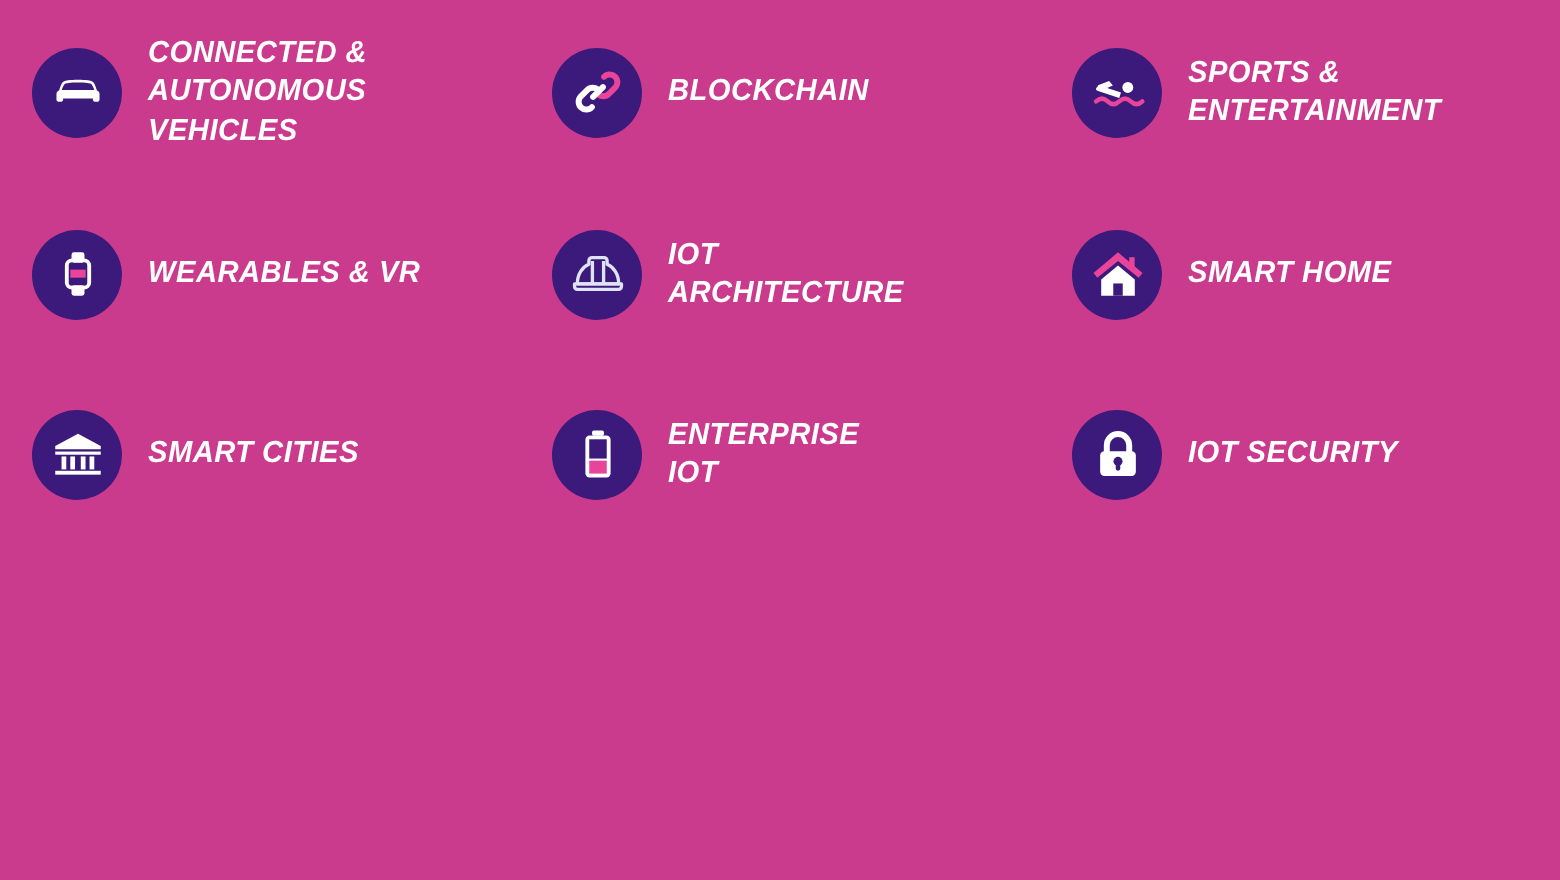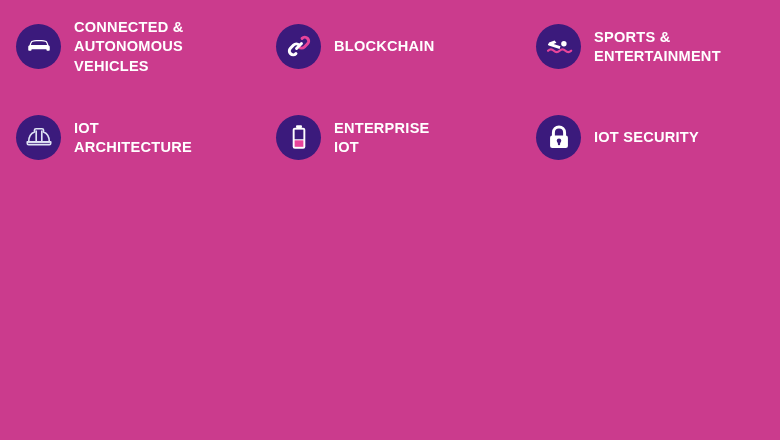--- a/index.html
+++ b/index.html
@@ -24,20 +24,21 @@
     left: 0;
     top: 0;
     width: 780px;
     height: 440px;
     display: grid;
     grid-template-columns: 260px 260px 260px;
     grid-template-rows: 92px 90px 90px 90px 78px;
     align-content: start;
     padding-top: 0px;
     box-sizing: border-box;
+    font-style: italic;
   }
   .cell {
     display: flex;
     align-items: center;
     gap: 13px;
     padding-left: 16px;
     box-sizing: border-box;
   }
   .badge {
     flex: 0 0 auto;
@@ -114,37 +115,79 @@
             <circle cx="21.6" cy="13.4" r="3.1" fill="#ffffff"></circle>
             <path d="M4.6 12.1l6.3-2.4 2.2 2.6-3.3 1.4 7.9 2.6-1 3.1-12.5-4.1c-1-.3-1.1-1.7 0-2.1z" fill="#ffffff"></path>
             <path d="M3.5 21.4c2.2-2.1 4.4-2.1 6.6 0s4.4 2.1 6.6 0 4.4-2.1 6.6 0 4.4 2.1 6.6 0" fill="none" stroke="#e8449a" stroke-width="2.6" stroke-linecap="round"></path>
           </g>
         </svg>
       </span>
       <span class="label">SPORTS &amp;
 ENTERTAINMENT</span>
     </div>
 
+    <div class="cell c0">
+      <span class="badge">
+        <svg viewBox="0 0 32 32" aria-hidden="true">
+          <g>
+            <rect x="12.3" y="3.6" width="7.4" height="6" rx="1.4" fill="#ffffff"></rect>
+            <rect x="12.3" y="22.4" width="7.4" height="6" rx="1.4" fill="#ffffff"></rect>
+            <rect x="9.6" y="8.2" width="12.8" height="15.6" rx="3" fill="none" stroke="#ffffff" stroke-width="2.2"></rect>
+            <rect x="11.6" y="13.5" width="8.8" height="4.6" fill="#e8449a"></rect>
+          </g>
+        </svg>
+      </span>
+      <span class="label">WEARABLES &amp; VR</span>
+    </div>
 
 
     <div class="cell c2">
       <span class="badge">
         <svg viewBox="0 0 32 32" aria-hidden="true">
           <g fill="none" stroke="#dfe3f5" stroke-width="1.9" stroke-linejoin="round">
             <path d="M4.2 21.6c0-5.6 2.9-9.7 6.6-11.2v-2c0-1 .8-1.8 1.8-1.8h6.8c1 0 1.8.8 1.8 1.8v2c3.7 1.5 6.6 5.6 6.6 11.2z"></path>
             <path d="M12.8 8.6v13M19.2 8.6v13"></path>
             <path d="M2.6 21.6h26.8v1.6a1.6 1.6 0 0 1-1.6 1.6H4.2a1.6 1.6 0 0 1-1.6-1.6z"></path>
           </g>
         </svg>
       </span>
       <span class="label">IOT
 ARCHITECTURE</span>
     </div>
 
-
+    <div class="cell c0">
+      <span class="badge">
+        <svg viewBox="0 0 32 32" aria-hidden="true">
+          <g>
+            <path d="M16 3.6L30 15.4l-2.2 2.7L16 8.5 4.2 18.1 2 15.4z" fill="#e8449a"></path>
+            <rect x="22.4" y="6.4" width="3.1" height="6" fill="#e8449a"></rect>
+            <path d="M16 11.2l9.6 8v9.2H6.4v-9.2z" fill="#ffffff"></path>
+            <rect x="13.3" y="21.4" width="5.4" height="7" fill="#3b1a7c"></rect>
+          </g>
+        </svg>
+      </span>
+      <span class="label">SMART HOME</span>
+    </div>
+
+    <div class="cell c1">
+      <span class="badge">
+        <svg viewBox="0 0 32 32" aria-hidden="true">
+          <g fill="#ffffff">
+            <path d="M16 4.4L29 11.4v1.9H3v-1.9z"></path>
+            <rect x="3" y="14.6" width="26" height="1.8"></rect>
+            <rect x="6.6" y="17.4" width="2.7" height="7.4"></rect>
+            <rect x="11.6" y="17.4" width="2.7" height="7.4"></rect>
+            <rect x="17.6" y="17.4" width="2.7" height="7.4"></rect>
+            <rect x="22.6" y="17.4" width="2.7" height="7.4"></rect>
+            <rect x="3" y="25.6" width="26" height="2.2"></rect>
+          </g>
+        </svg>
+      </span>
+      <span class="label">SMART CITIES</span>
+    </div>
 
 
 
     <div class="cell c1">
       <span class="badge">
         <svg viewBox="0 0 32 32" aria-hidden="true">
           <g>
             <rect x="12.6" y="2.6" width="6.8" height="3" rx="1" fill="#ffffff"></rect>
             <rect x="8.8" y="5.4" width="14.4" height="24" rx="2.4" fill="#ffffff"></rect>
             <rect x="11" y="7.6" width="10" height="11" fill="#3b1a7c"></rect>

